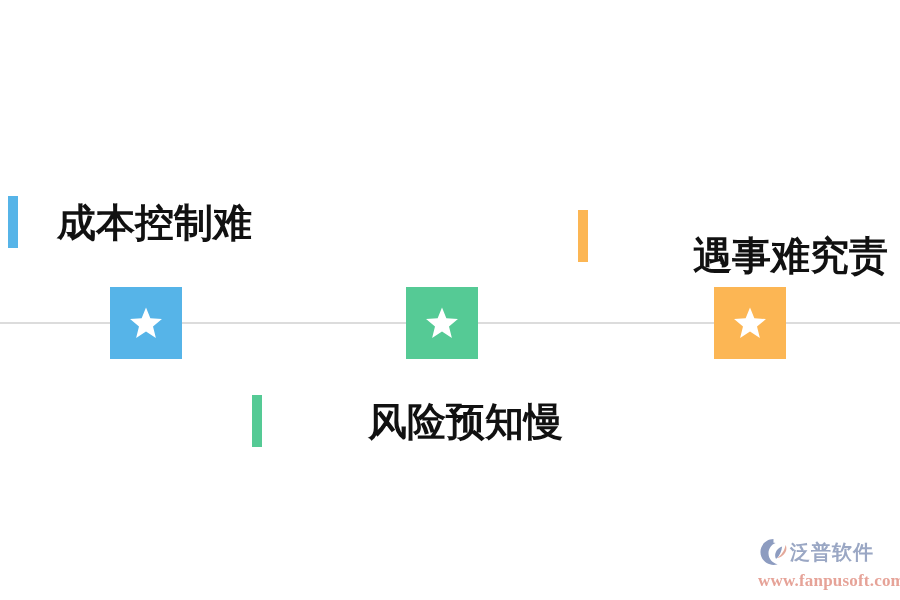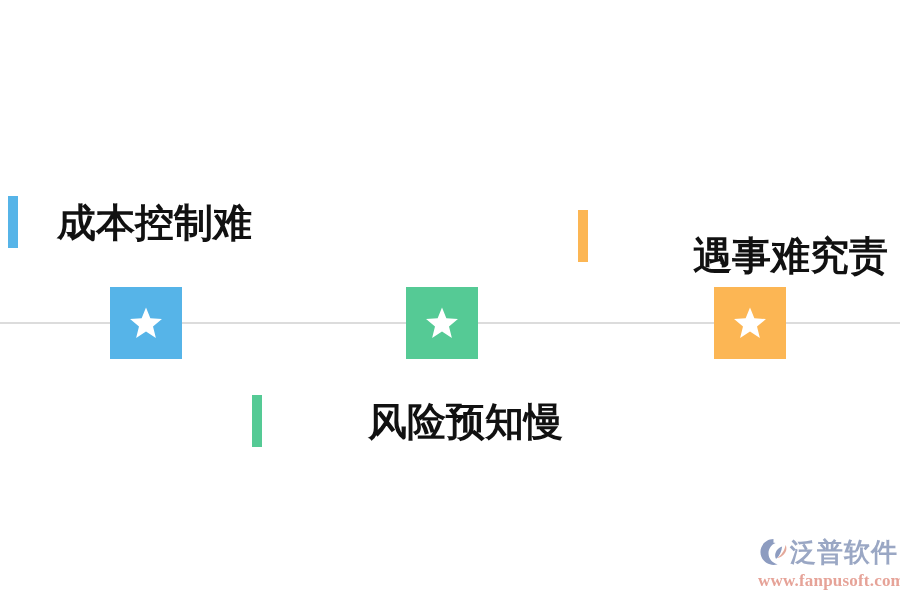--- a/index.html
+++ b/index.html
@@ -99,21 +99,21 @@
     height: 36px;
   }
   .wm-mark {
     width: 30px;
     height: 30px;
     flex: 0 0 30px;
     margin-right: 2px;
   }
   .wm-mark svg { display: block; width: 30px; height: 30px; }
   .wm-name {
-    font-size: 26px;
+    font-size: 20px;
     font-weight: bold;
     color: #9aa7c4;
     line-height: 1;
     letter-spacing: 1px;
     white-space: nowrap;
     text-align: center;
   }
   .wm-url {
     font-family: Liberation Serif, serif;
     font-size: 17px;

